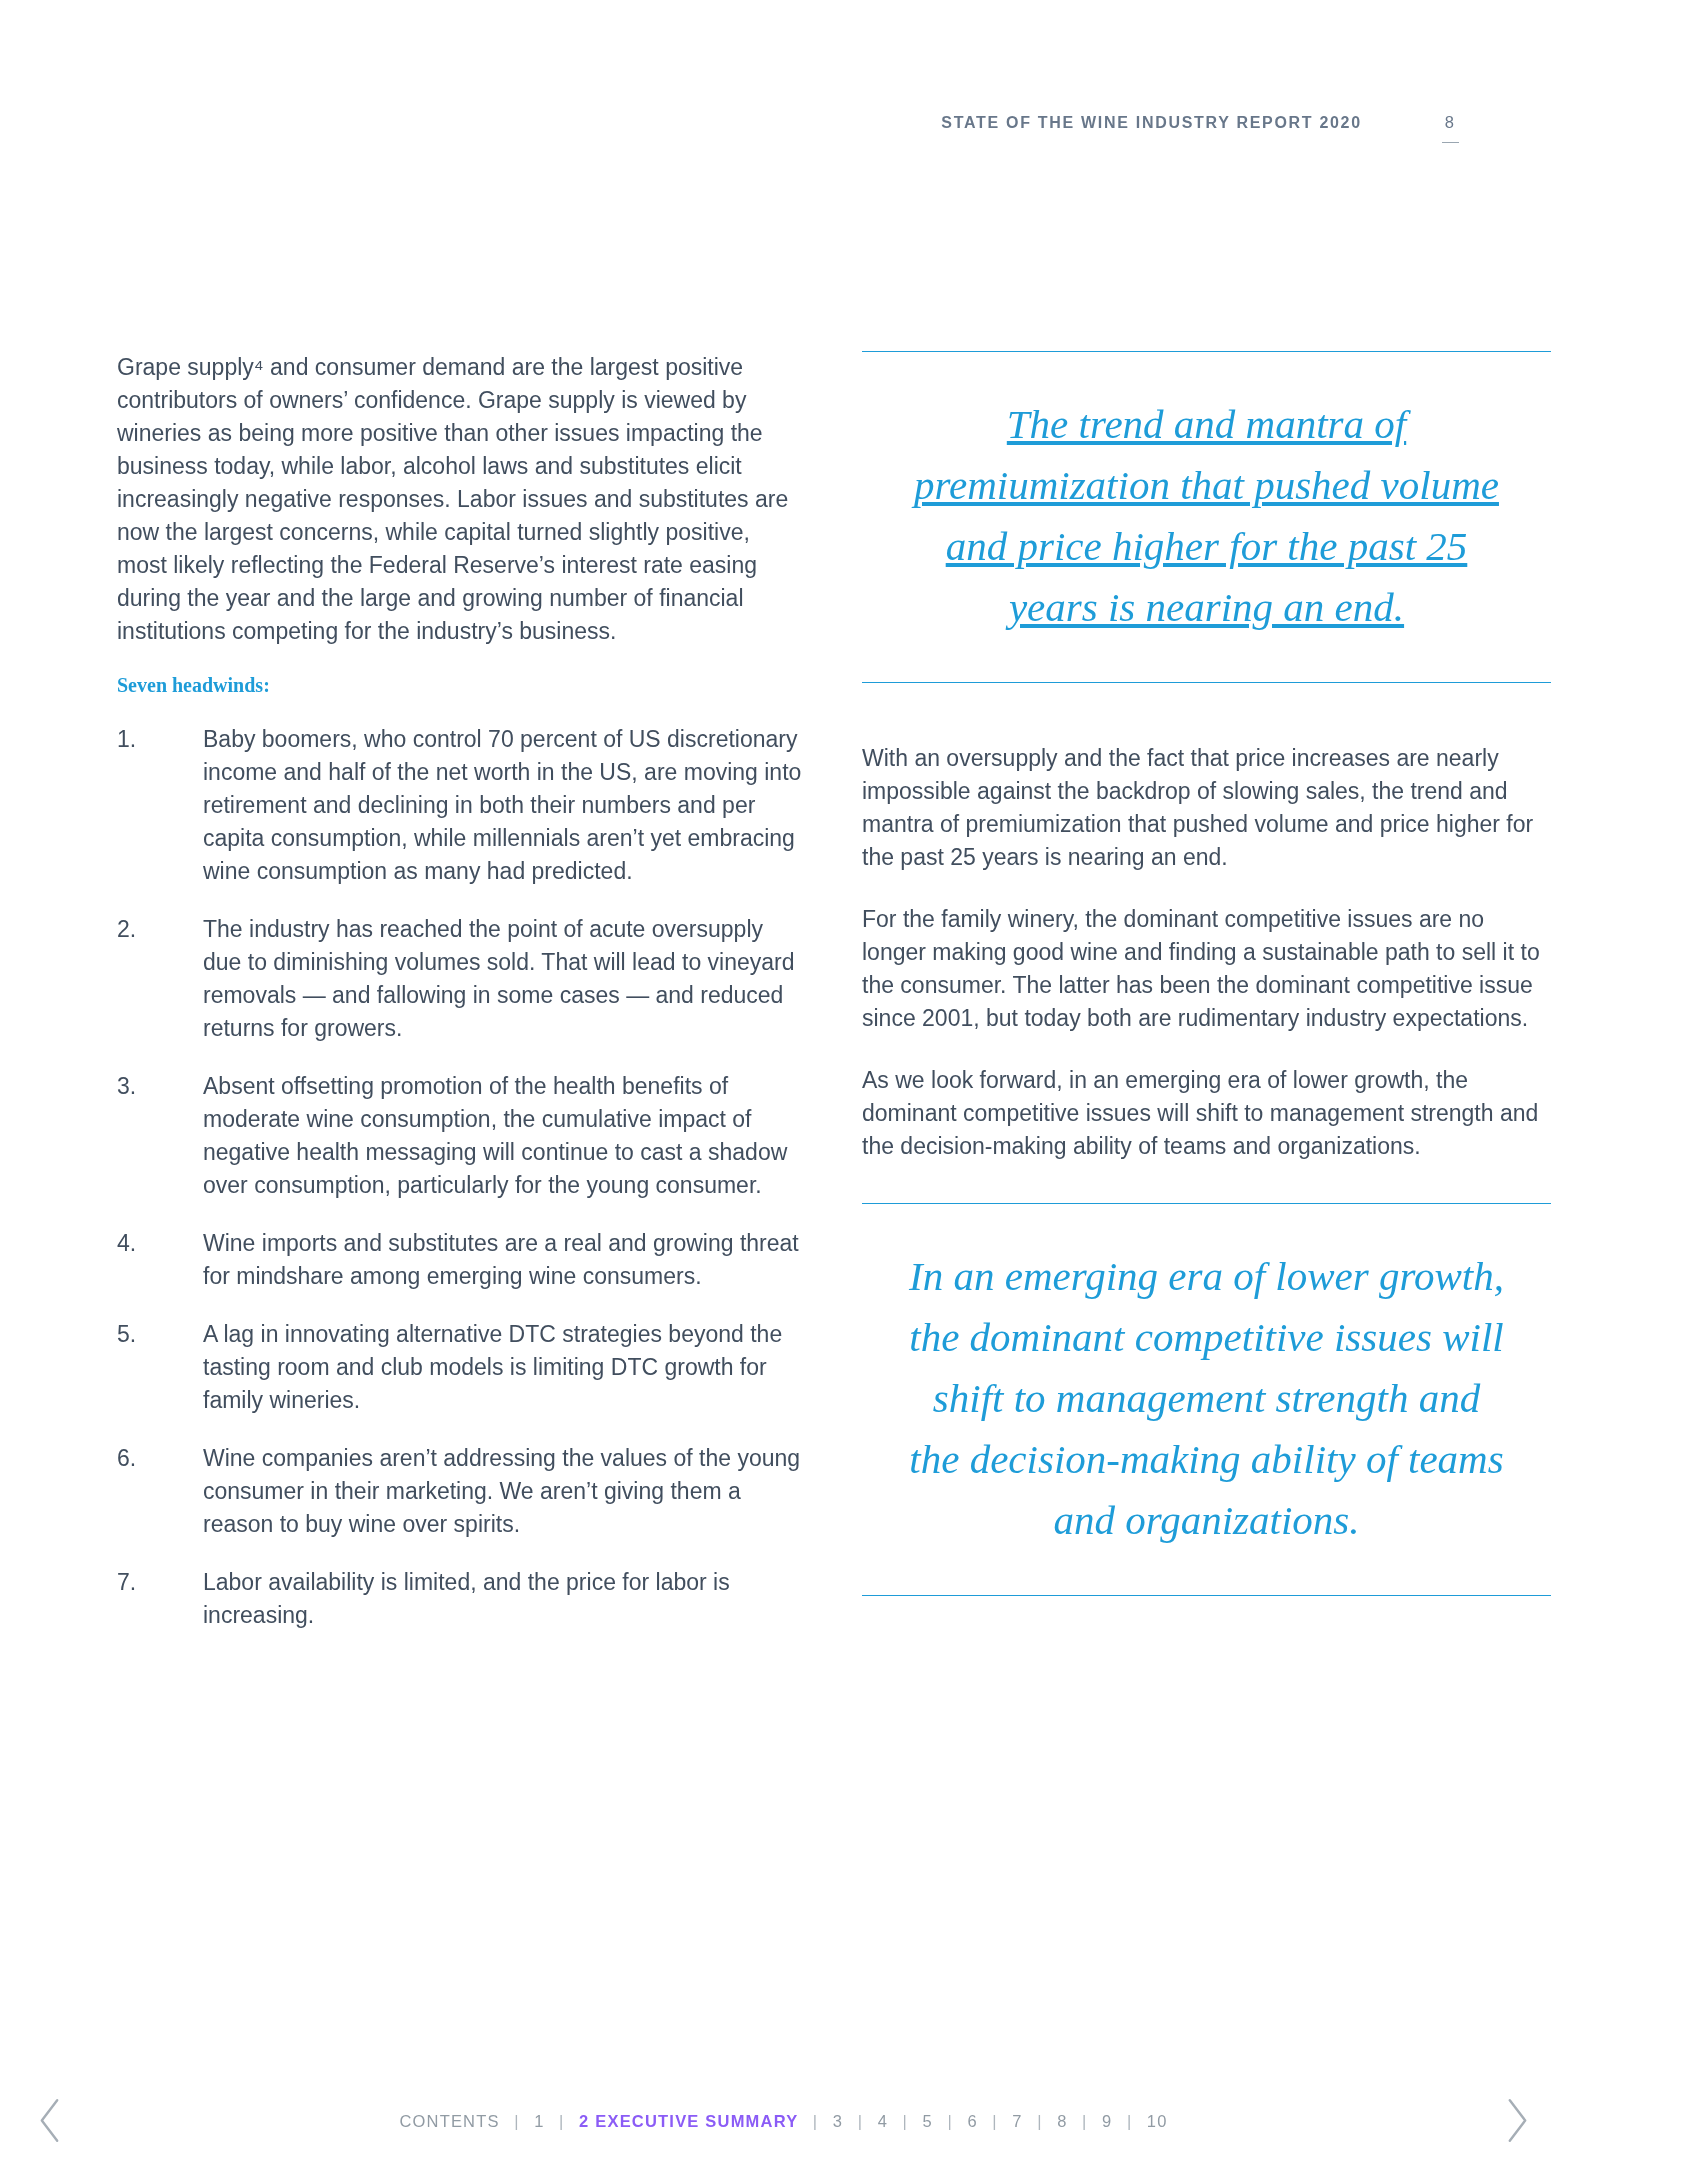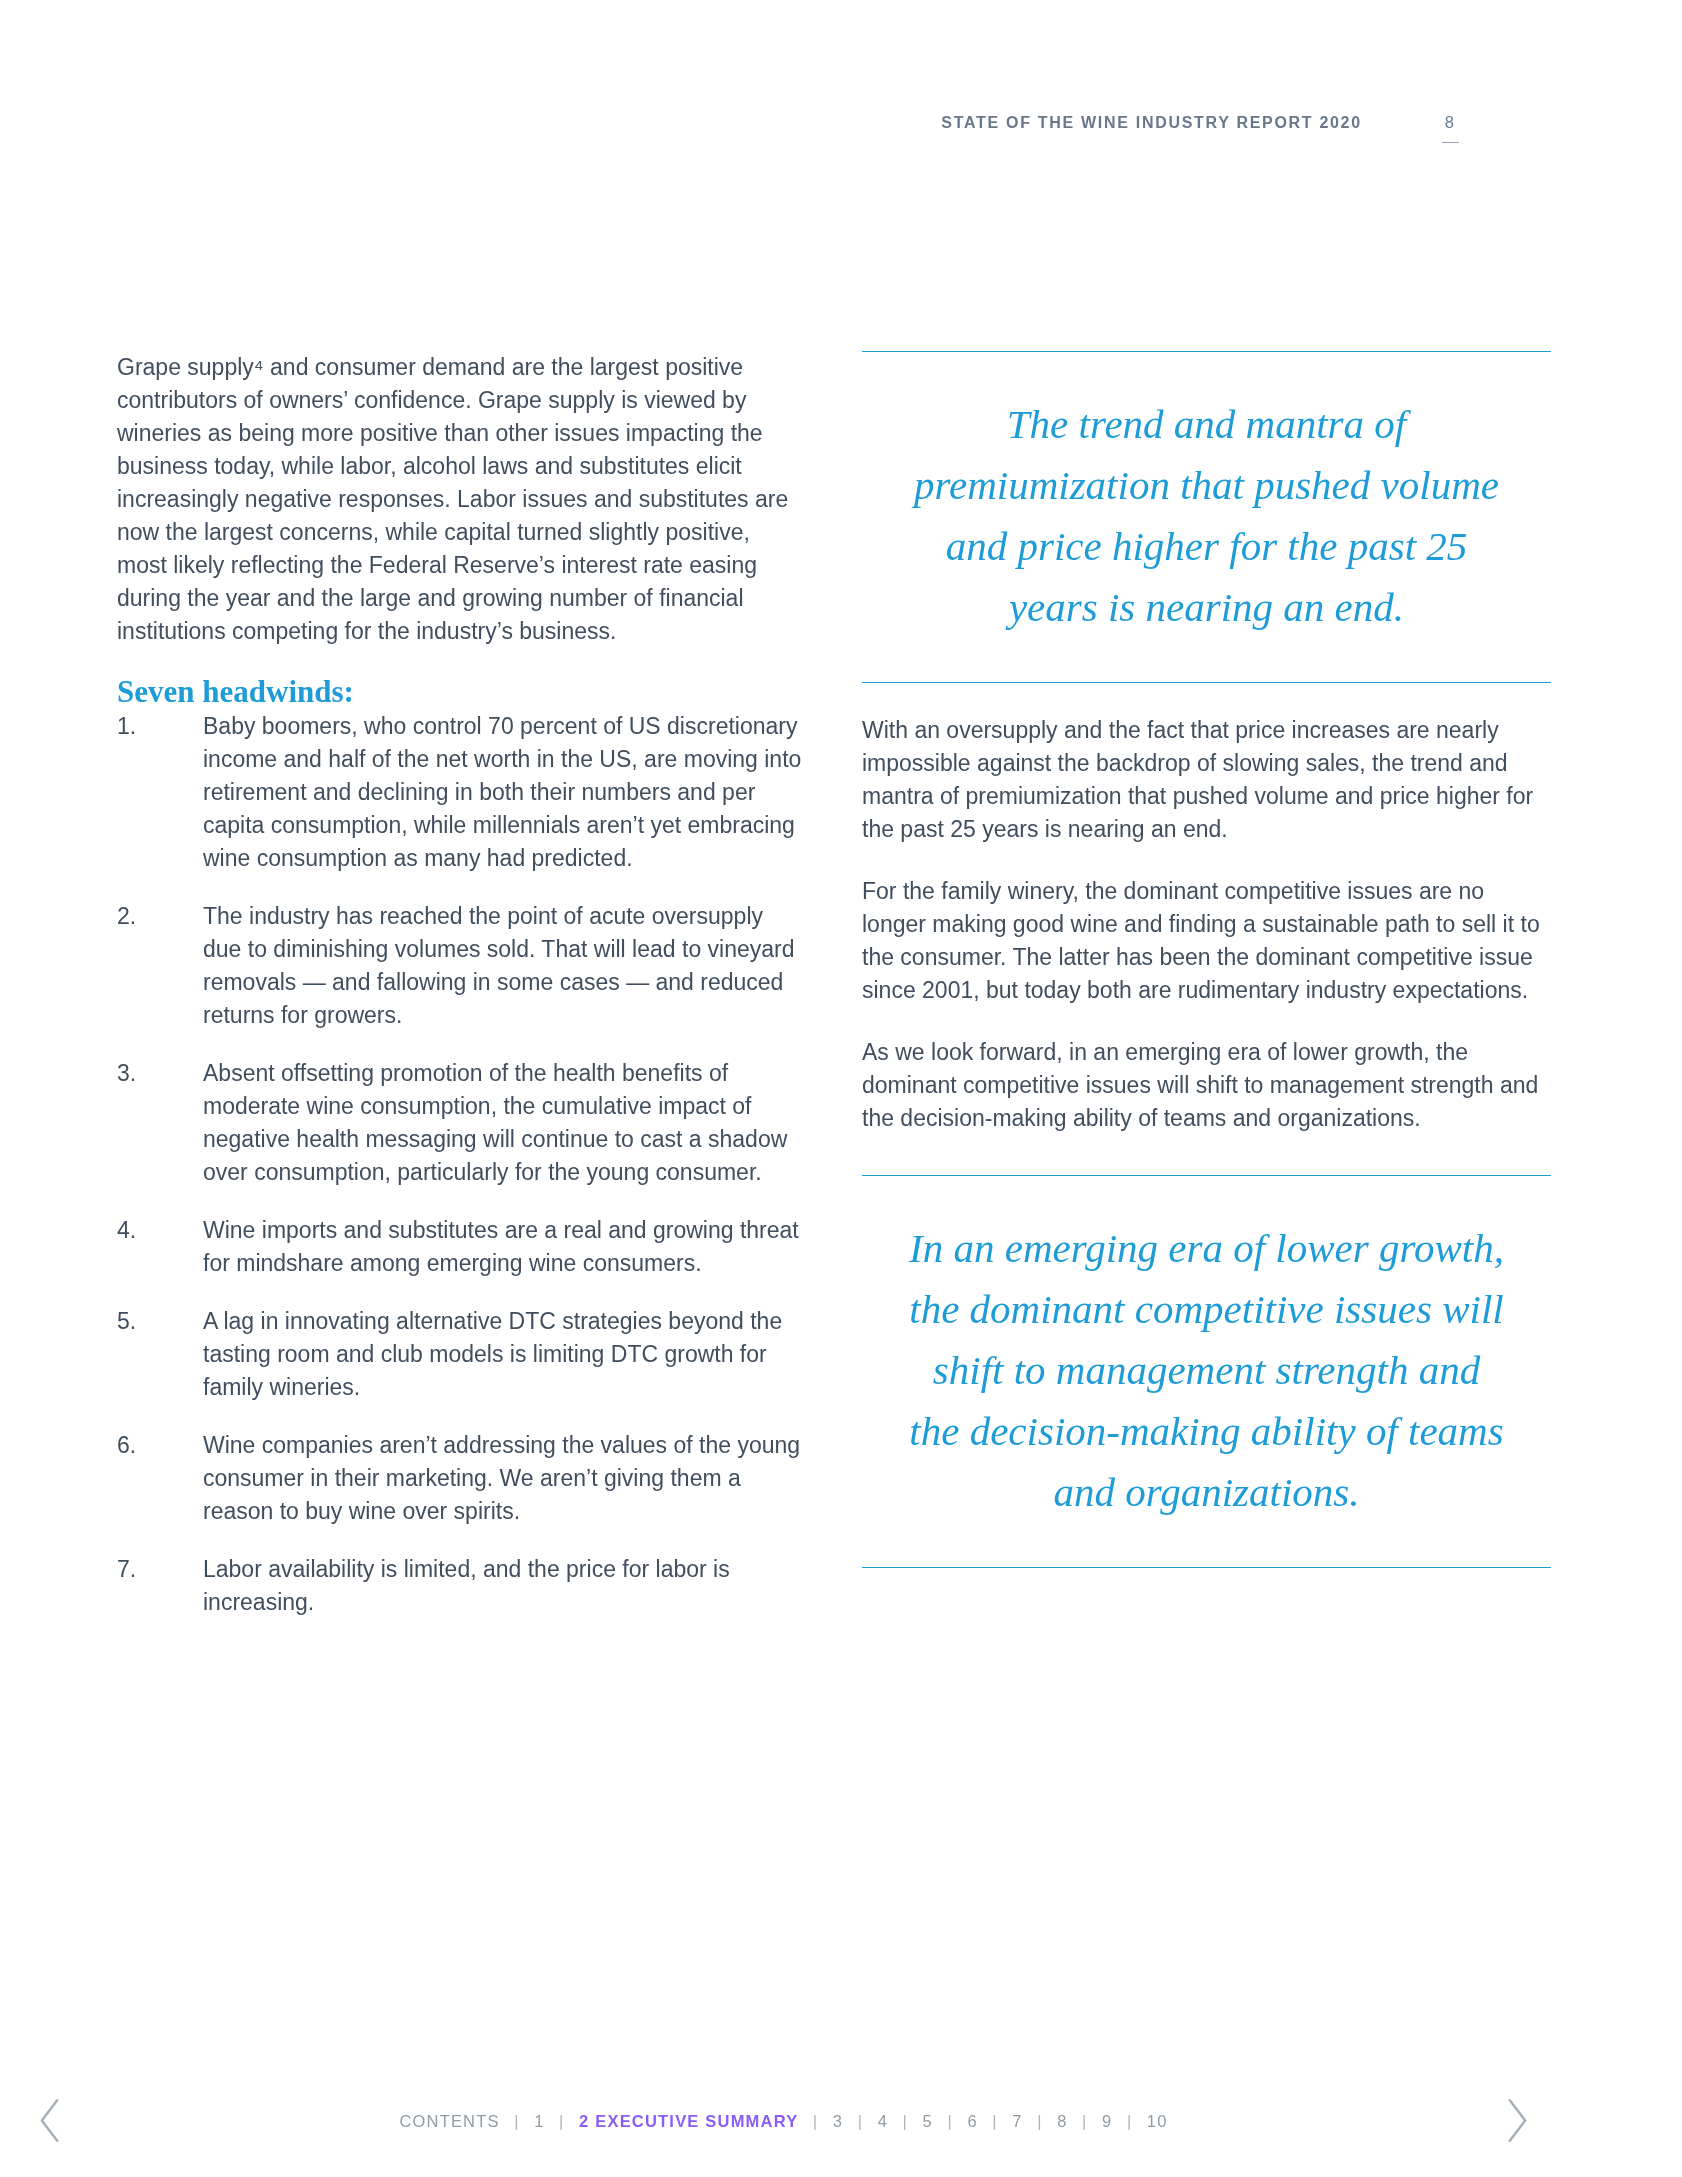--- a/index.html
+++ b/index.html
@@ -58,22 +58,23 @@
   .body-text {
     font-size: 23px;
     line-height: 33px;
     color: #414e5e;
   }
   .col-left .intro { margin-bottom: 26px; }
 
   .section-heading {
     font-family: "Liberation Serif", "DejaVu Serif", serif;
     font-weight: bold;
-    font-size: 31px;
+    font-size: 20px;
     color: #1e9cd8;
+    margin-bottom: 26px;
   }
 
   .hw-list { }
   .hw-item {
     display: flex;
     margin-bottom: 25px;
     font-size: 23px;
     line-height: 33px;
   }
   .hw-num { flex: 0 0 50px; }
@@ -84,21 +85,21 @@
     border-top: 1.9px solid #1e9cd8;
     border-bottom: 1.9px solid #1e9cd8;
     padding: 42px 41px 44px;
     text-align: center;
     font-family: "Liberation Serif", "DejaVu Serif", serif;
     font-style: italic;
     color: #1e9cd8;
     font-size: 41px;
     line-height: 61px;
   }
-  .pullquote-top { margin-bottom: 31px; }
+  .pullquote-top { margin-bottom: 59px; text-decoration: underline; }
   .pullquote-bottom { margin-top: 40px; }
 
   .col-right .para { margin-bottom: 29px; }
   .col-right .para:last-of-type { margin-bottom: 0; }
 
   
   .footer-nav {
     position: absolute;
     left: 0;
     right: 0;

